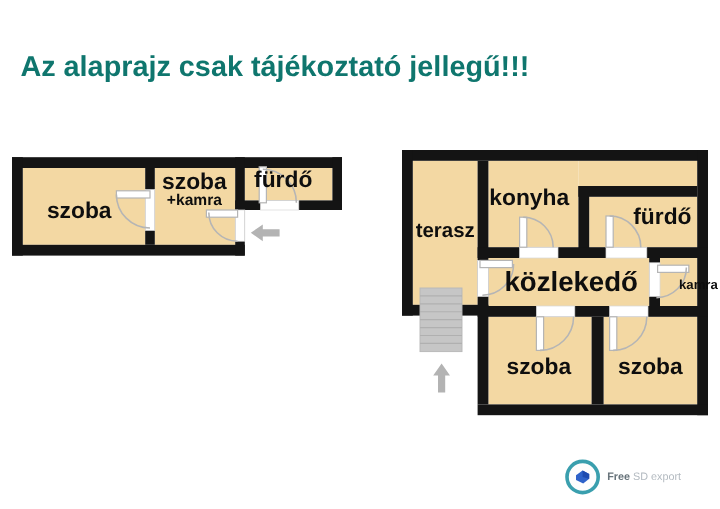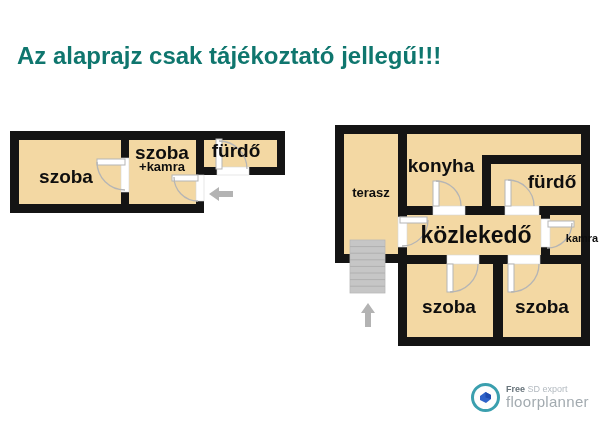--- a/index.html
+++ b/index.html
@@ -150,35 +150,34 @@
 
     <polygon class="arrow" points="368,303 375,313 371,313 371,327 365,327 365,313 361,313"></polygon>
   </g>
 </svg>
 
 <div class="lbl" style="left:66px;top:176px;font-size:19px;">szoba</div>
 <div class="lbl" style="left:162px;top:152px;font-size:19px;">szoba</div>
 <div class="lbl" style="left:162px;top:166px;font-size:13px;">+kamra</div>
 <div class="lbl" style="left:236px;top:150px;font-size:19px;">fürdő</div>
 
-<div class="lbl" style="left:371px;top:192px;font-size:13px;">terasz</div>
+<div class="lbl" style="left:371px;top:192px;font-size:17px;">terasz</div>
 <div class="lbl" style="left:441px;top:165px;font-size:19px;">konyha</div>
 <div class="lbl" style="left:552px;top:181px;font-size:19px;">fürdő</div>
 <div class="lbl" style="left:476px;top:235px;font-size:23px;">közlekedő</div>
 <div class="lbl" style="left:564px;top:238px;font-size:11px;margin-left:18px;">kamra</div>
 <div class="lbl" style="left:449px;top:306px;font-size:19px;">szoba</div>
 <div class="lbl" style="left:542px;top:306px;font-size:19px;">szoba</div>
 
 <div class="logo">
   <div class="logo-circle">
     <svg width="17" height="17" viewBox="0 0 17 17">
       <polygon points="3,7 8.5,3 14,6 14,10 9,14 3,11" fill="var(--logo-blue)"></polygon>
       <polygon points="8.5,3 8.5,8.5 14,10 14,6" fill="#1d4bb0"></polygon>
     </svg>
   </div>
   <div class="logo-text">
     <div class="logo-line1">
       <span class="logo-free">Free</span>
       <span class="logo-sd">SD export</span>
     </div>
-    <div class="logo-name">floorplanner</div>
   </div>
 </div>
 
 </body></html>

